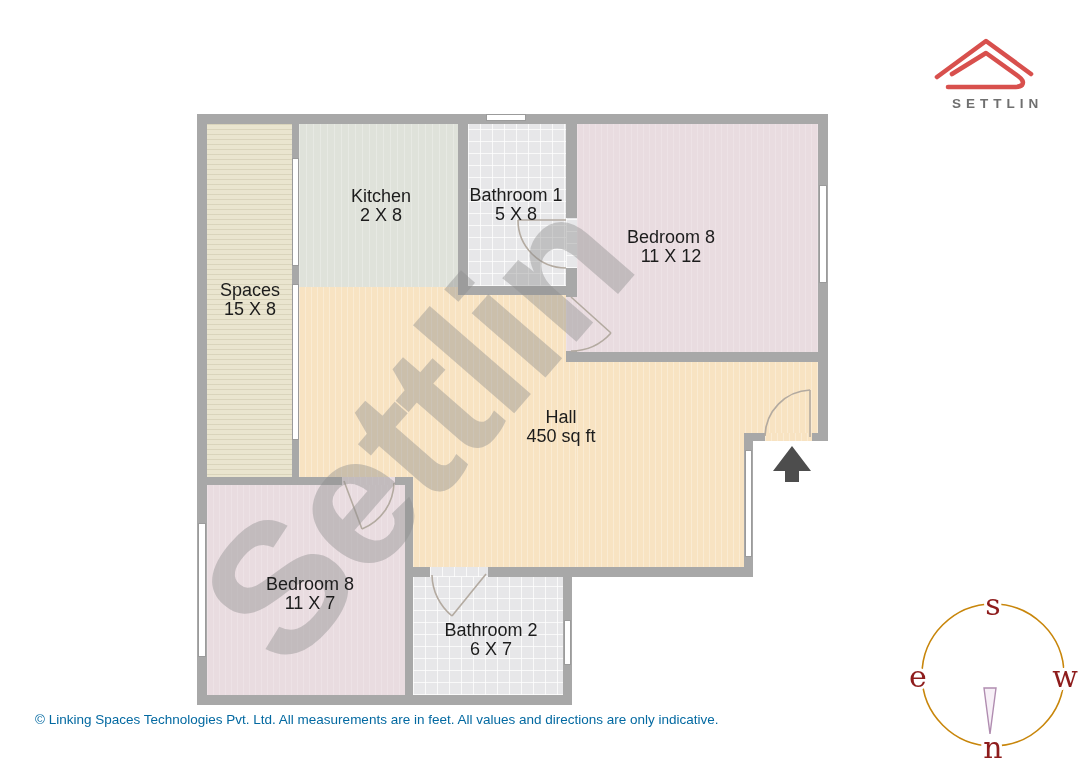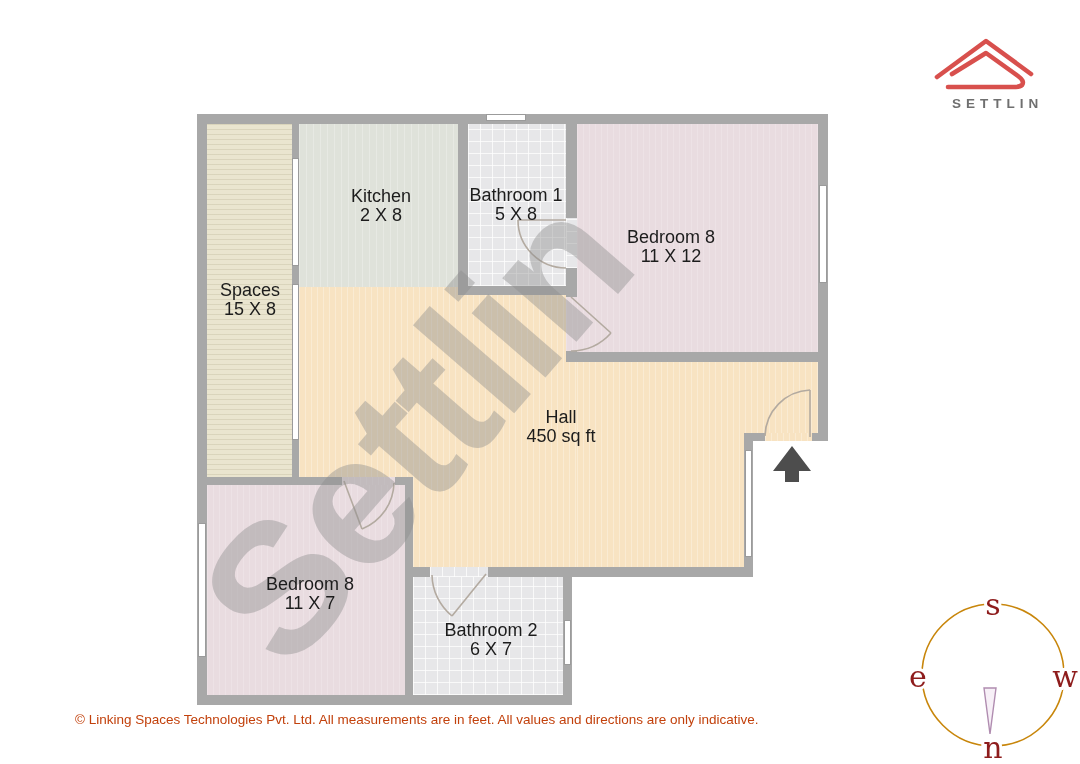--- a/index.html
+++ b/index.html
@@ -22,21 +22,21 @@
   .wall{position:absolute;background:#a8a8a8;}
   .window{position:absolute;background:#ffffff;border:1px solid #9b9b9b;box-sizing:border-box;}
   .gap{position:absolute;}
   .room-label{position:absolute;transform:translate(-50%,-50%);text-align:center;
               color:#1c1c1c;font-size:18px;line-height:19px;white-space:nowrap;}
   #watermark{position:absolute;left:415px;top:430px;transform:translate(-50%,-50%) rotate(-49deg);
              font-size:185px;font-weight:700;letter-spacing:-4px;color:rgba(140,140,140,.42);
              white-space:nowrap;pointer-events:none;}
   #brand-text{position:absolute;left:952px;top:96px;font-size:13.5px;font-weight:700;
               letter-spacing:5px;color:#6f6f6f;}
-  #copyright{position:absolute;left:35px;top:712px;font-size:13.5px;color:#c2410c;margin-left:40px;}
+  #copyright{position:absolute;left:35px;top:712px;font-size:13.5px;color:#0369a1;}
   .compass-letter{font-family:"DejaVu Serif",serif;}
   svg{display:block;}
 </style>
 </head>
 <body>
 
 <div id="stage">
 
   <div class="room balcony" style="left:207px;top:124px;width:85px;height:353px;"></div>
   <div class="room kitchen" style="left:299px;top:124px;width:159px;height:163px;"></div>

